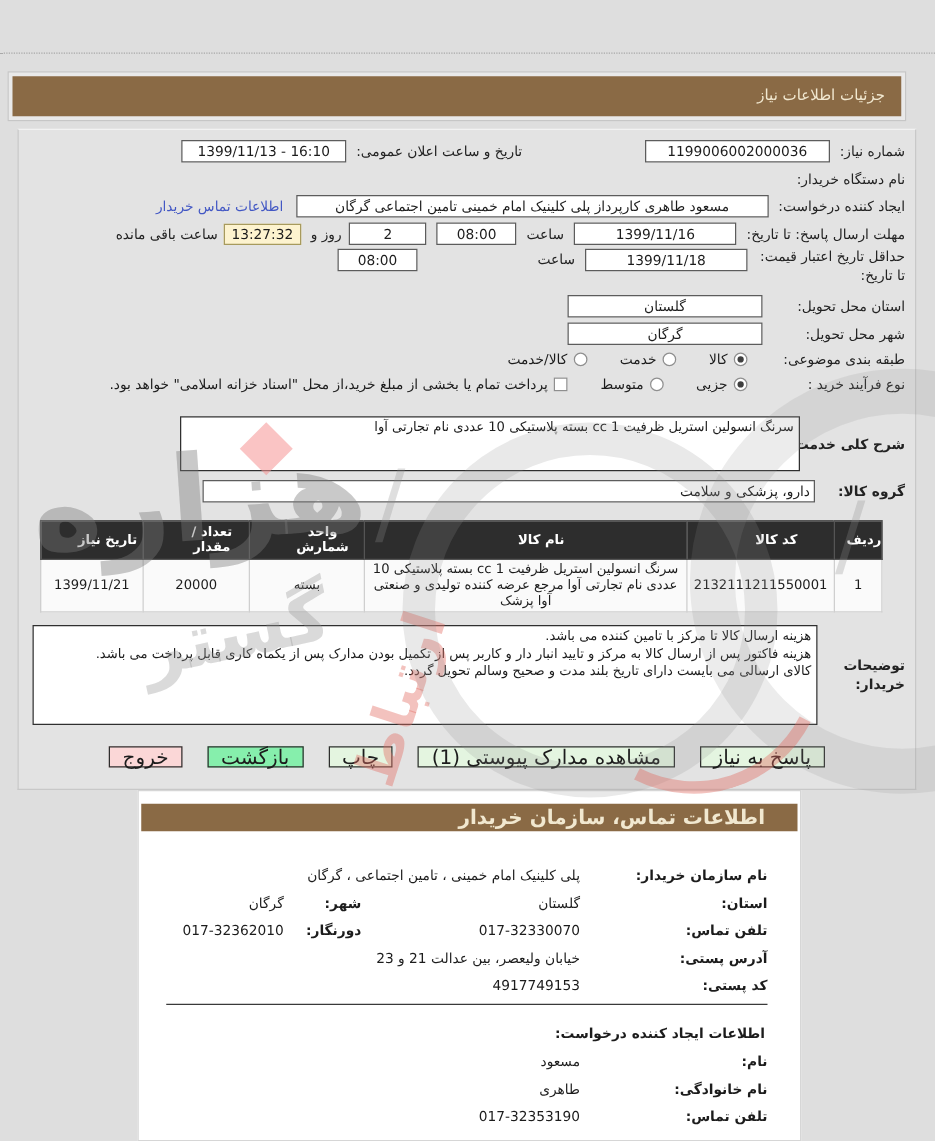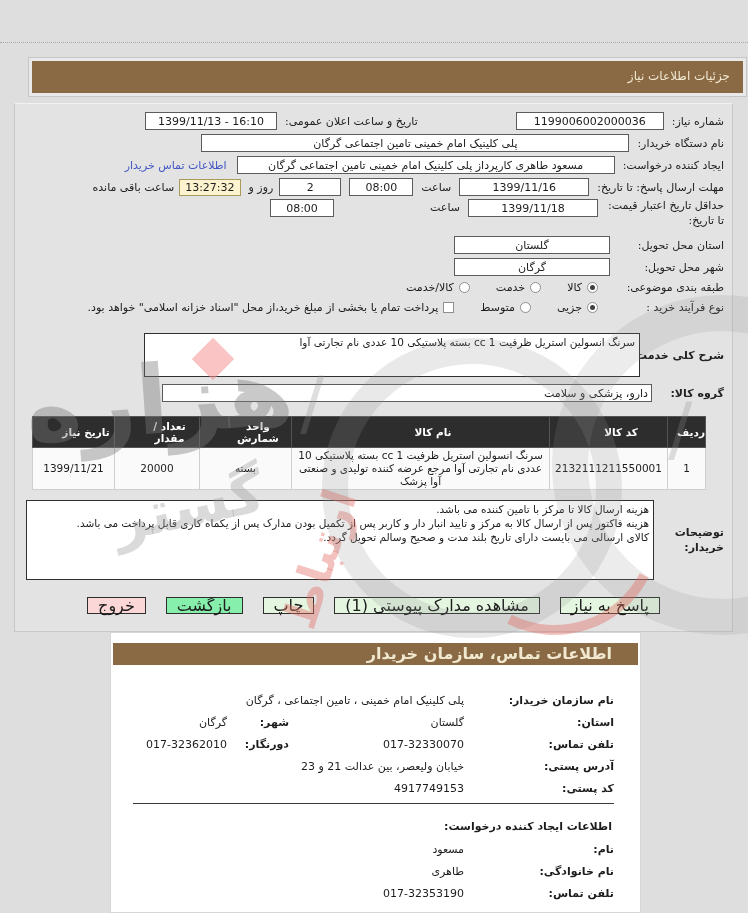--- a/index.html
+++ b/index.html
@@ -9,21 +9,21 @@
     background: #dedede;
     font-family: "DejaVu Sans", sans-serif;
     font-size: 11px;
     color: #1c1c1c;
     overflow: hidden;
     direction: rtl;
   }
   .dotted-sep { position:absolute; top:42px; left:0; width:748px; border-top:1px dotted #a8a8a8; }
 
   
-  .hdr-frame { position:absolute; left:28px; top:57px; width:719px; height:40px;
+  .hdr-frame { position:absolute; left:6px; top:57px; width:719px; height:40px;
                background:#e9e9e9; border:1px solid #c6c6c6; padding:3px; }
   .brown-bar { width:100%; height:100%; background:#8a6a45; color:#f1e8d0;
                font-size:12px; line-height:31px; padding-right:13px; }
 
   
   .main-panel { position:absolute; left:14px; top:103px; width:719px; height:529px;
                 background:#e3e3e3; border:1px solid #c8c8c8; border-top:1px solid #f2f2f2;
                 padding:6px 8px 0 8px; }
   .frow { display:flex; align-items:center; height:22px; direction:rtl; }
   .frow .lbl { color:#222; margin-left:8px; white-space:nowrap; }
@@ -110,21 +110,20 @@
 
   <div class="frow">
     <span class="lbl">شماره نیاز:</span>
     <div class="inp num" style="width:148px">1199006002000036</div>
     <span class="lbl" style="margin-right:98px">تاریخ و ساعت اعلان عمومی:</span>
     <div class="inp num" style="width:132px">1399/11/13 - 16:10</div>
   </div>
 
   <div class="frow">
     <span class="lbl">نام دستگاه خریدار:</span>
-    <div class="inp" style="width:428px">پلی کلینیک امام خمینی تامین اجتماعی گرگان</div>
   </div>
 
   <div class="frow">
     <span class="lbl">ایجاد کننده درخواست:</span>
     <div class="inp" style="width:378px">مسعود طاهری کارپرداز پلی کلینیک امام خمینی تامین اجتماعی گرگان</div>
     <span class="link">اطلاعات تماس خریدار</span>
   </div>
 
   <div class="frow">
     <span class="lbl">مهلت ارسال پاسخ: تا تاریخ:</span>

